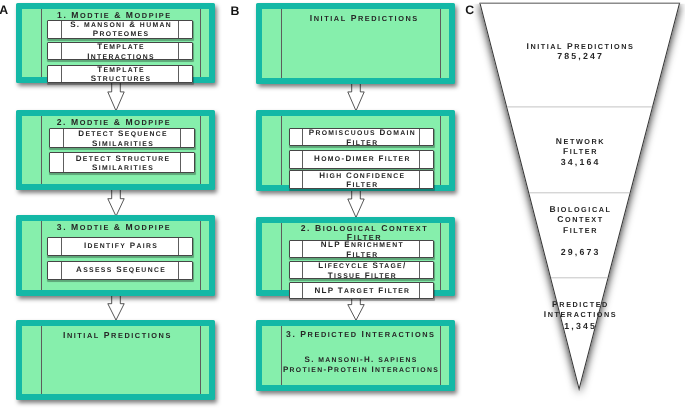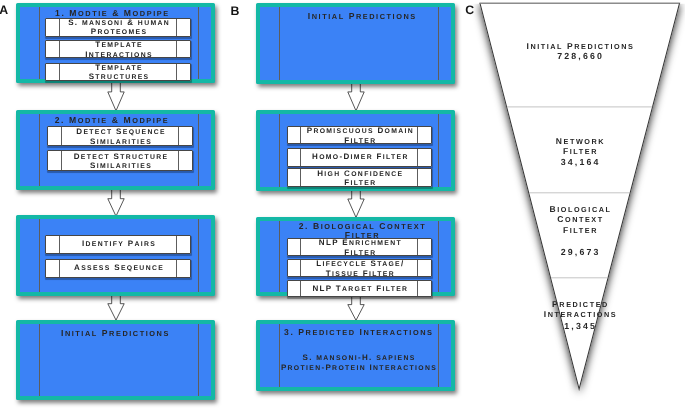--- a/index.html
+++ b/index.html
@@ -11,21 +11,21 @@
   #stage { position:relative; width:685px; height:411px; background:#ffffff; }
 
   .panel-label {
     position:absolute; font-weight:bold; font-size:12.3px; color:#141414;
     line-height:12.3px;
   }
 
   
   .procbox {
     position:absolute; z-index:2; box-sizing:border-box;
-    background:#3b82f6; border:4px solid #14b8a6; border-radius:1.6px;
+    background:#86efac; border:6px solid #14b8a6; border-radius:1.6px;
     box-shadow: 2px 3px 4.5px rgba(0,0,0,0.5);
   }
   .procbox > .vrule {
     position:absolute; top:0px; bottom:0px; width:1.1px; background:#5d5d5d;
   }
   .procbox > .vrule.left  { left:18.5px; }
   .procbox > .vrule.right { left:177.5px; }
 
   .sc i { font-style:normal; font-size:0.855em; line-height:0; vertical-align:baseline; }
   .ptitle {
@@ -131,20 +131,21 @@
     </div>
   </div>
 
   <svg class="arrow" style="left:104.7px; top:184.0px;" width="22" height="33.2" viewBox="0 0 22 33.2">
     <path d="M6.7 0 L6.7 14.7 L2.8 14.7 L11.0 32.2 L19.2 14.7 L15.3 14.7 L15.3 0 Z" fill="#ffffff" stroke="#1f1f1f" stroke-width="0.75" stroke-linejoin="miter"></path>
   </svg>
 
   <div class="procbox" style="left:16.2px; top:215.4px; width:198.5px; height:80.9px;">
     <div class="vrule left"></div>
     <div class="vrule right"></div>
+    <div class="ptitle t-title sc" style="left:12.35px; width:157.4px; top:2.0px;">3. M<i>ODTIE</i> &amp; M<i>ODPIPE</i></div>
     <div class="stepbox" style="left:25.3px; top:15.4px; width:145.5px; height:19.1px;">
       <div class="svrule left"></div>
       <div class="svrule right"></div>
       <div class="steptext sc">I<i>DENTIFY</i> P<i>AIRS</i></div>
     </div>
     <div class="stepbox" style="left:25.3px; top:39.3px; width:145.5px; height:18.9px;">
       <div class="svrule left"></div>
       <div class="svrule right"></div>
       <div class="steptext sc">A<i>SSESS</i> S<i>EQEUNCE</i></div>
     </div>
@@ -251,21 +252,21 @@
 
   <svg class="funnelwrap" width="685" height="411" viewBox="0 0 685 411">
     <path d="M480 3.3 L679.5 3.3 L579.1 389.1 Z" fill="none" stroke="#3a3a3a" stroke-width="1.1"></path>
     <path d="M480 3.3 L679.5 3.3" stroke="#9a9a9a" stroke-width="0.9" fill="none"></path>
     <path d="M506.8 106.9 L652.4 106.9" stroke="#b5b5b5" stroke-width="0.8" fill="none"></path>
     <path d="M528.9 192.8 L630.2 192.8" stroke="#b5b5b5" stroke-width="0.8" fill="none"></path>
     <path d="M550.8 277.8 L607.9 277.8" stroke="#b5b5b5" stroke-width="0.8" fill="none"></path>
   </svg>
 
   <div class="ftext sc" style="left:479.6px; width:200px; top:40.80px;">I<i>NITIAL</i> P<i>REDICTIONS</i></div>
-  <div class="fvalue" style="left:479.6px; width:200px; top:50.80px;">728,660</div>
+  <div class="fvalue" style="left:479.6px; width:200px; top:50.80px;">785,247</div>
 
   <div class="ftext sc" style="left:479.6px; width:200px; top:135.80px;">N<i>ETWORK</i>
 F<i>ILTER</i></div>
   <div class="fvalue" style="left:479.6px; width:200px; top:156.80px;text-align:center;">34,164</div>
 
   <div class="ftext sc" style="left:479.6px; width:200px; top:204px;">B<i>IOLOGICAL</i>
 C<i>ONTEXT</i>
 F<i>ILTER</i></div>
   <div class="fvalue" style="left:479.6px; width:200px; top:246.60px;">29,673</div>
 

